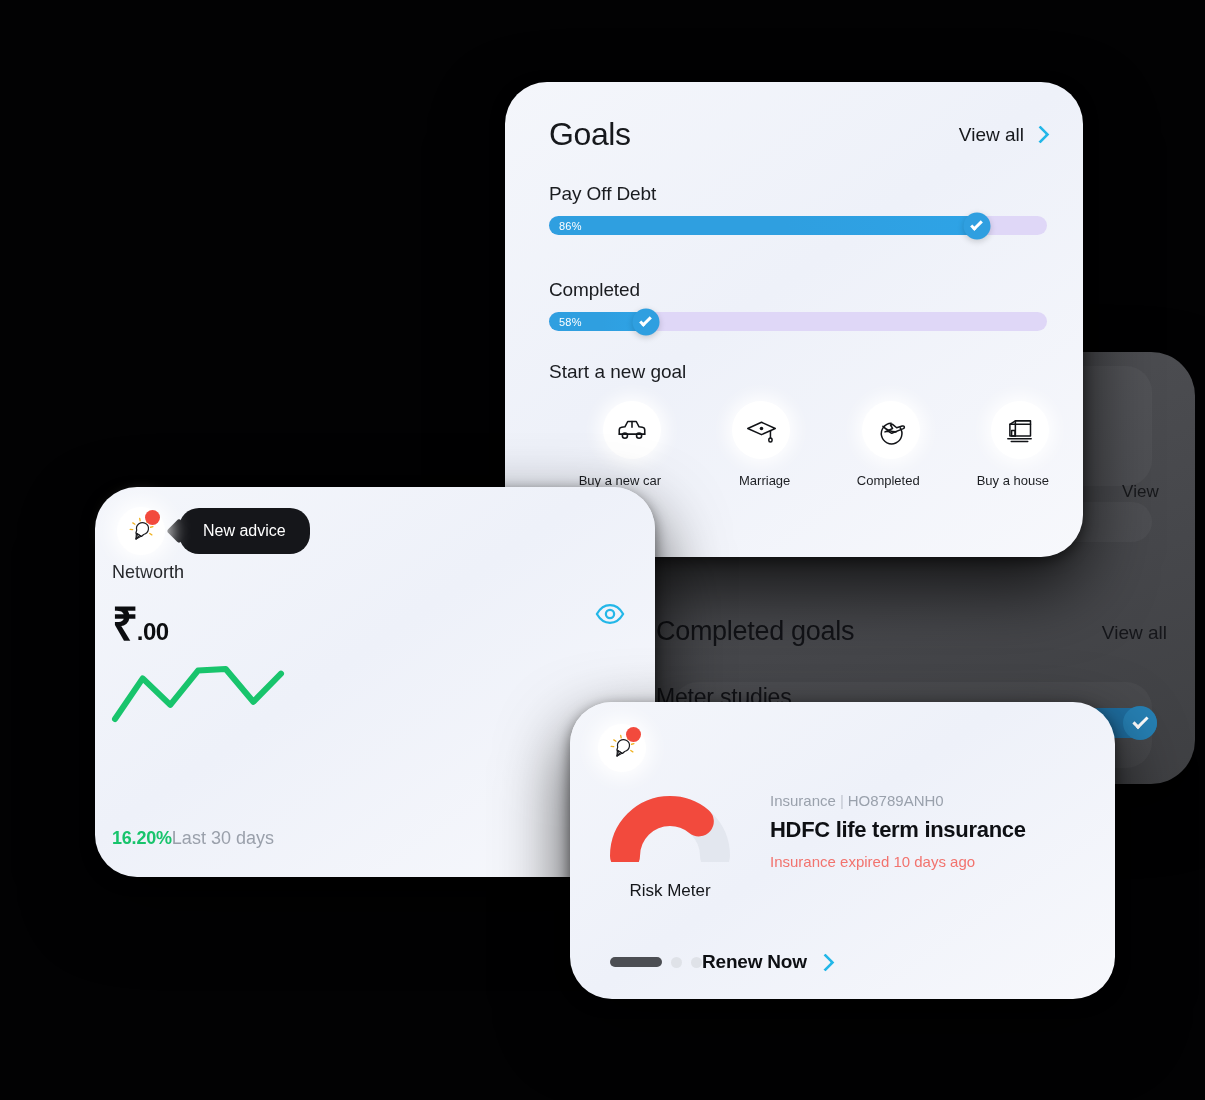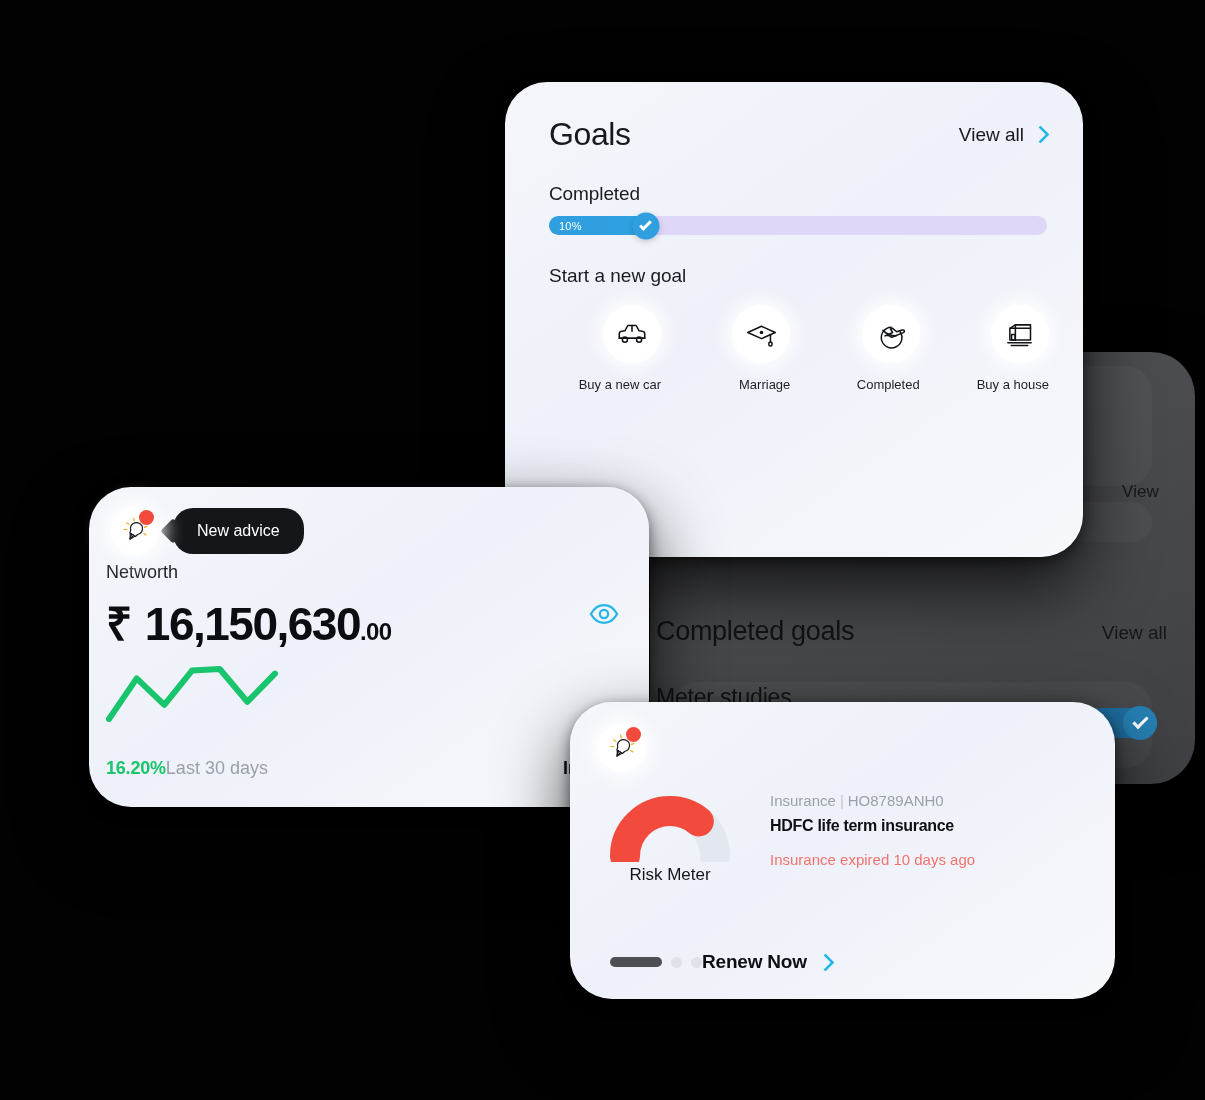--- a/index.html
+++ b/index.html
@@ -160,22 +160,22 @@
     display: flex; align-items: center; justify-content: center;
     box-shadow: 0 0 16px 6px rgba(255,255,255,0.85);
     margin-bottom: 14px;
   }
   .goal-icon-caption {
     font-size: 13px; color: #1d1f23; white-space: nowrap;
   }
 
   
   #networth-card {
-    left: 89px; top: 487px;
-    width: 560px; height: 320px;
+    left: 95px; top: 487px;
+    width: 560px; height: 390px;
     z-index: 4;
     padding: 0;
   }
   .advice-row {
     position: absolute; left: 22px; top: 20px;
     display: flex; align-items: center;
   }
   .bulb-circle {
     width: 48px; height: 48px; border-radius: 50%;
     background: #ffffff;
@@ -258,30 +258,30 @@
   }
   .ins-body {
     position: absolute; left: 0; top: 78px; width: 100%;
     display: flex;
   }
   .risk-wrap {
     width: 200px;
     display: flex; flex-direction: column; align-items: center;
   }
   .risk-caption {
-    font-size: 17px; color: #14161a; margin-top: 3px;
+    font-size: 17px; color: #14161a; margin-top: 19px;
   }
   .ins-info { padding-top: 12px; }
   .ins-meta {
     font-size: 15px; color: #9aa1ac; margin-bottom: 8px;
   }
   .ins-meta .sep { color: #c2c7d0; margin: 0 4px; }
   .ins-name {
-    font-size: 16px; font-weight: 700; color: #0e1014; letter-spacing: -0.3px;
-    margin-bottom: 16px;
+    font-size: 22px; font-weight: 700; color: #0e1014; letter-spacing: -0.3px;
+    margin-bottom: 10px;
   }
   .ins-warn { font-size: 15px; color: #f2736e; }
 
   .ins-foot {
     position: absolute; left: 0; bottom: 26px; width: 100%;
     display: flex; align-items: center; justify-content: flex-start;
     padding: 0 30px 0 40px;
   }
   .dots { display: flex; align-items: center; gap: 9px; }
   .dot-long { width: 52px; height: 10px; border-radius: 5px; background: #4c4e53; }
@@ -310,26 +310,37 @@
   <div id="goals-card" class="card">
 
     <div class="goals-head">
       <div class="goals-title">Goals</div>
       <div class="viewall-wrap">
         <span class="viewall-txt">View all</span>
         <span class="chev"></span>
       </div>
     </div>
 
+    <div class="goal-row spacer-lg">
+      <div class="goal-label">Pay Off Debt</div>
+      <div class="bar-track">
+        <div class="bar-fill" id="fill0" style="width: 428.28px;">
+          <span class="bar-pct">86%</span>
+        </div>
+        <div class="bar-knob" id="knob0" style="left: 428.28px;">
+            <span class="tick"></span>
+          </div>
+      </div>
+    </div>
 
     <div class="goal-row">
       <div class="goal-label">Completed</div>
       <div class="bar-track">
         <div class="bar-fill" id="fill1" style="width: 97.11px;">
-          <span class="bar-pct">10%</span>
+          <span class="bar-pct">58%</span>
         </div>
         <div class="bar-knob" id="knob1" style="left: 97.11px;">
             <span class="tick"></span>
           </div>
       </div>
     </div>
 
     <div class="startgoal-label">Start a new goal</div>
 
     <div class="goal-icons">
@@ -410,21 +421,20 @@
           </g>
         </svg>
       </div>
       <div class="advice-bubble">New advice</div>
     </div>
 
     <div class="nw-label">Networth</div>
 
     <div class="nw-amount-row">
       <span class="nw-amount">₹</span>
-      <span class="nw-amount" style="margin-left:14px">16,150,630</span>
       <span class="nw-cents">.00</span>
     </div>
 
     <div class="eye-btn">
       <span>
         <svg width="30" height="22" viewBox="0 0 32 22" fill="none" stroke="#23b7e8" stroke-width="2.4" stroke-linecap="round" stroke-linejoin="round">
           <path d="M2 11 C6 4 11 1.6 16 1.6 C21 1.6 26 4 30 11 C26 18 21 20.4 16 20.4 C11 20.4 6 18 2 11 Z"></path>
           <circle cx="16" cy="11" r="4.4"></circle>
         </svg>
       </span>

